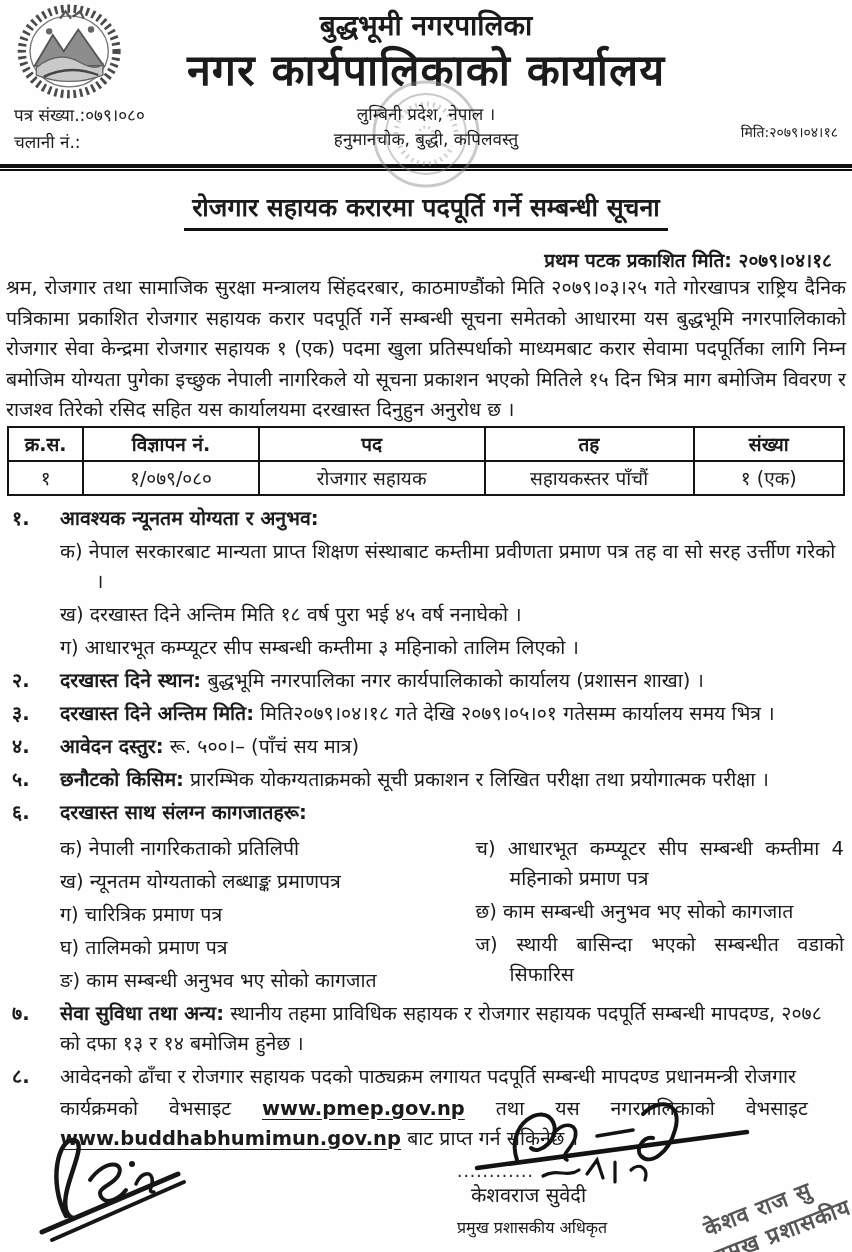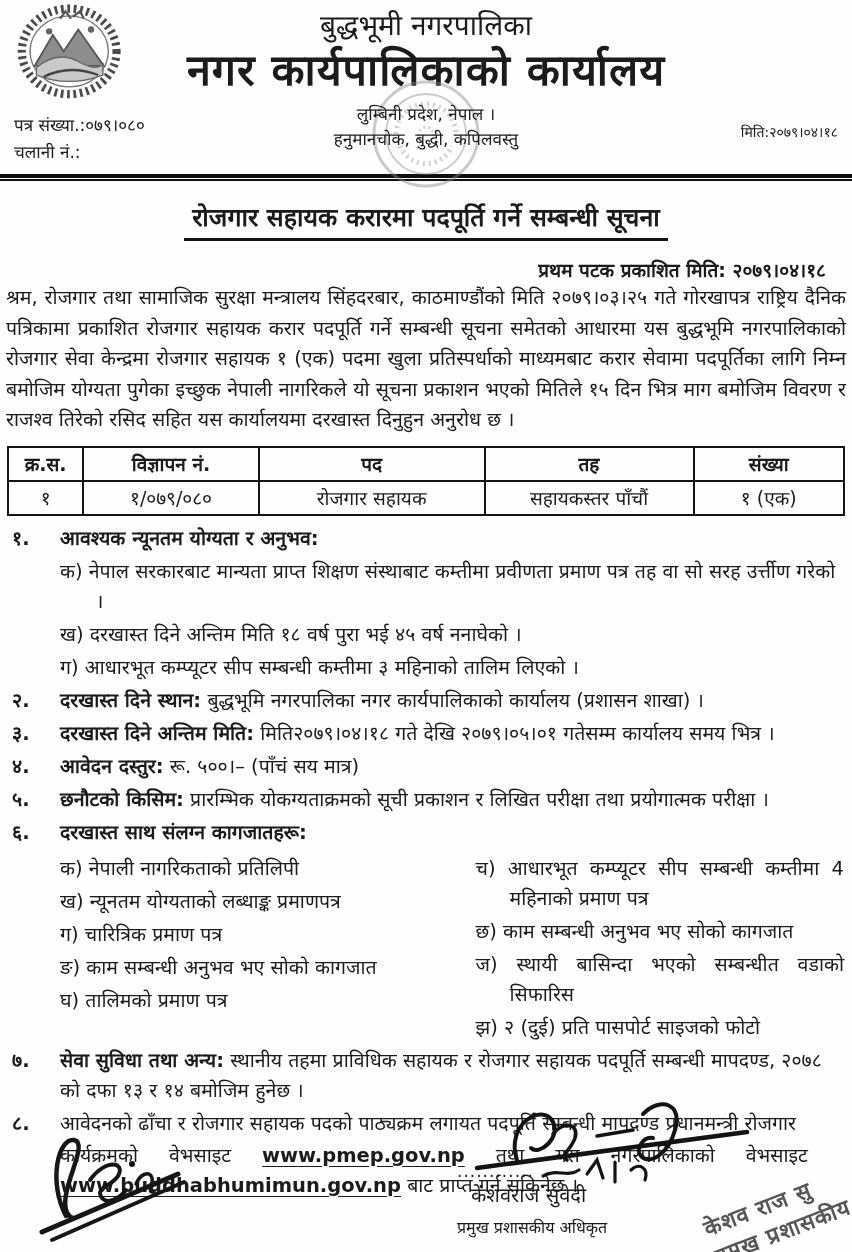--- a/index.html
+++ b/index.html
@@ -5,36 +5,36 @@
   * { margin:0; padding:0; box-sizing:border-box; }
   html,body { background:#e8e8e8; }
   .page {
     width:852px; height:1252px; margin:0 auto; background:#fefefe;
     position:relative; overflow:hidden; color:#1b1b1b;
     font-family:"DejaVu Sans","Liberation Sans",sans-serif;
   }
   
   .letterhead { position:relative; padding-top:8px; }
   .logo { position:absolute; left:16px; top:4px; width:110px; height:102px; }
-  .brand-sub  { text-align:center; font-size:28px; font-weight:400; line-height:36px; }
+  .brand-sub  { text-align:center; font-size:28px; font-weight:700; line-height:36px; }
   .brand-main { text-align:center; font-size:43px; font-weight:700; line-height:52px; letter-spacing:1px; }
   .head-info { display:flex; justify-content:space-between; align-items:flex-start; padding:6px 14px 0 14px; }
-  .head-left  { font-size:17px; line-height:27px; width:220px;margin-top:10px; }
+  .head-left  { font-size:17px; line-height:27px; width:220px; }
   .head-center{ position:relative; text-align:center; font-size:17px; line-height:25px; flex:1; }
   .head-center .txt { position:relative; z-index:2; }
   .head-right { font-size:14px; width:220px; text-align:right; padding-top:20px; }
   .wm { position:absolute; left:50%; top:-28px; transform:translateX(-50%); z-index:1; opacity:.45; }
   .rules { margin-top:8px; height:7px; border-top:4px solid #0f0f0f; border-bottom:2px solid #0f0f0f; }
   
   .title { width:fit-content; margin:18px auto 0 auto; font-size:25px; font-weight:700;
            padding:0 8px 5px 8px; border-bottom:3px solid #121212; }
-  .published { text-align:right; padding-right:26px; margin-top:16px; font-size:19px; font-weight:600; }
+  .published { text-align:right; padding-right:20px; margin-top:16px; font-size:19px; font-weight:600; }
   
   .body-para { margin:0 6px 0 6px; font-size:19.5px; line-height:30.5px; text-align:justify; }
-  table.vac { width:838px; margin:10px auto 0 auto; border-collapse:collapse; font-size:19px; }
+  table.vac { width:838px; margin:0 auto 0 auto; border-collapse:collapse; font-size:19px; }
   table.vac th, table.vac td { border:2.5px solid #141414; text-align:center; padding:3px 6px; height:31px; }
   table.vac th { font-weight:700; }
   .c0{width:9%} .c1{width:21%} .c2{width:27%} .c3{width:25%} .c4{width:18%}
   
   .sections { margin:8px 8px 0 8px; font-size:19.5px; line-height:30px; }
   .sec { display:flex; margin-top:3px; }
   .sec-num { flex:none; width:52px; font-weight:700; padding-left:4px; }
   .sec-body { flex:1; }
   .sec-title { font-weight:700; }
   .sub { text-indent:-36px; padding-left:36px; margin-top:3px; }
@@ -169,28 +169,27 @@
 
     <div class="sec">
       <div class="sec-num">६.</div>
       <div class="sec-body">
         <div class="sec-title">दरखास्त साथ संलग्न कागजातहरू:</div>
         <div class="two-col">
           <div class="col-l">
             <div class="sub">क) नेपाली नागरिकताको प्रतिलिपी</div>
             <div class="sub">ख) न्यूनतम योग्यताको लब्धाङ्क प्रमाणपत्र</div>
             <div class="sub">ग) चारित्रिक प्रमाण पत्र</div>
+            <div class="sub">घ) तालिमको प्रमाण पत्र</div>
             <div class="sub">ङ) काम सम्बन्धी अनुभव भए  सोको कागजात</div>
-            <div class="sub">घ) तालिमको प्रमाण पत्र</div>
           </div>
           <div class="col-r">
             <div class="sub">च) आधारभूत कम्प्यूटर सीप सम्बन्धी कम्तीमा 4 महिनाको प्रमाण पत्र</div>
             <div class="sub">छ) काम सम्बन्धी अनुभव भए  सोको कागजात</div>
             <div class="sub">ज) स्थायी बासिन्दा भएको सम्बन्धीत वडाको सिफारिस</div>
-            <div class="sub">झ) २ (दुई) प्रति पासपोर्ट साइजको फोटो</div>
           </div>
         </div>
       </div>
     </div>
 
     <div class="sec">
       <div class="sec-num">७.</div>
       <div class="sec-body">
         <span class="sec-title">सेवा सुविधा तथा अन्य:</span>
         <span>स्थानीय तहमा प्राविधिक सहायक र रोजगार सहायक पदपूर्ति सम्बन्धी मापदण्ड, २०७८ को दफा १३ र १४ बमोजिम हुनेछ ।</span>

